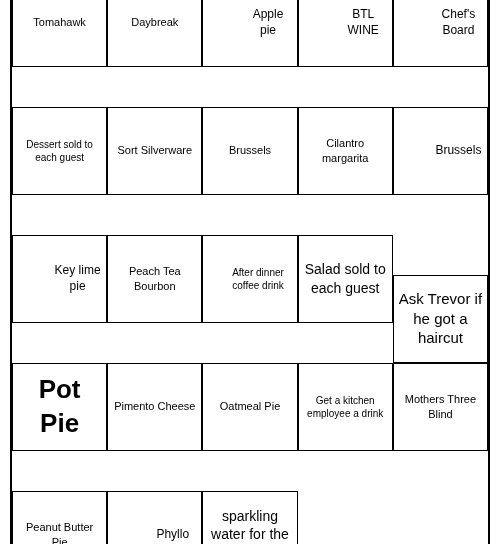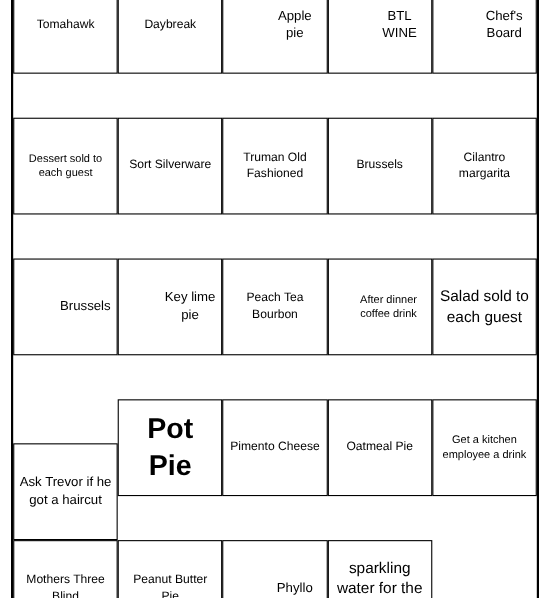--- a/index.html
+++ b/index.html
@@ -67,29 +67,28 @@
       <div class="bingo-header-cell">O</div>
     </div>
   <div class="bingo-grid">
   <div class="bingo-cell">Tomahawk</div>
       <div class="bingo-cell">Daybreak</div>
       <div class="bingo-cell large-text">Apple pie</div>
       <div class="bingo-cell large-text">BTL WINE</div>
       <div class="bingo-cell large-text">Chef's Board</div>
       <div class="bingo-cell" style="font-size: 10px;">Dessert sold to each guest</div>
       <div class="bingo-cell">Sort Silverware</div>
-      <div class="bingo-cell">Truman Old Fashioned</div>
       <div class="bingo-cell">Brussels</div>
       <div class="bingo-cell">Cilantro margarita</div>
       <div class="bingo-cell large-text">Brussels</div>
       <div class="bingo-cell large-text">Key lime pie</div>
       <div class="bingo-cell">Peach Tea Bourbon</div>
       <div class="bingo-cell" style="font-size: 10px; padding-left: 20px;">After dinner coffee drink</div>
       <div class="bingo-cell" style="font-size: 14px;">Salad sold to each guest</div>
-      <div class="bingo-cell" style="font-size: 12px; margin-top: 40px;">Ask Trevor if he got a haircut</div>
+      <div class="bingo-cell" style="font-size: 15px; margin-top: 40px;">Ask Trevor if he got a haircut</div>
       <div class="bingo-cell xl-text">Pot Pie</div>
       <div class="bingo-cell">Pimento Cheese</div>
       <div class="bingo-cell">Oatmeal Pie</div>
       <div class="bingo-cell" style="font-size: 10px;">Get a kitchen employee a drink</div>
       <div class="bingo-cell">Mothers Three Blind</div>
       <div class="bingo-cell">Peanut Butter Pie</div>
       <div class="bingo-cell large-text">Phyllo</div>
       <div class="bingo-cell" style="font-size: 14px;">sparkling water for the table</div>
     </div>
 </div>

